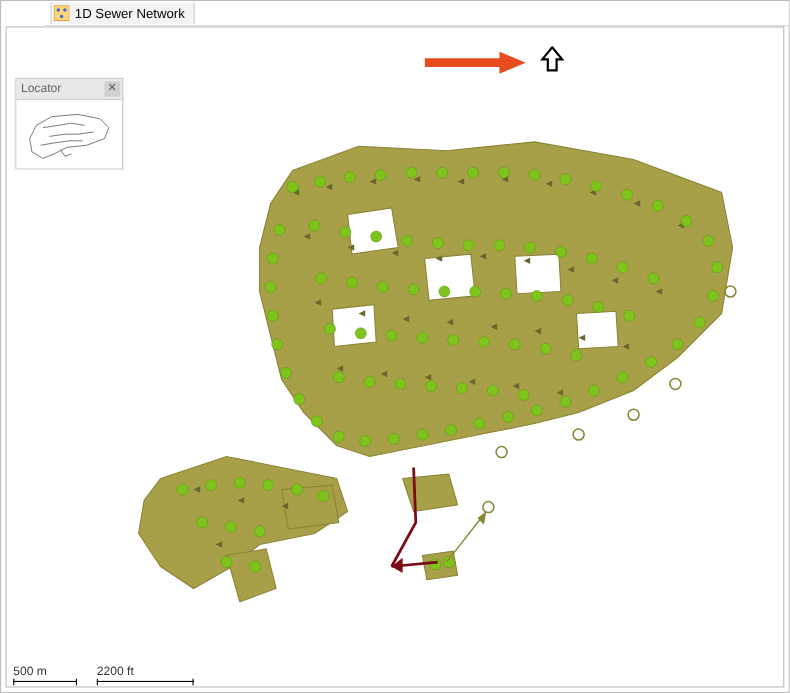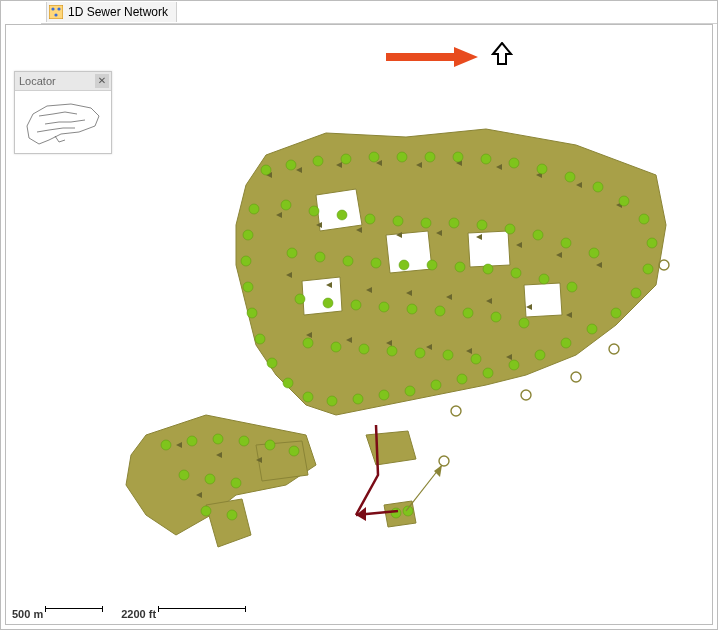--- a/index.html
+++ b/index.html
@@ -133,23 +133,22 @@
     bottom: 4px;
     left: 6px;
     display: flex;
     gap: 18px;
     align-items: flex-end;
     font-size: 11px;
     color: #333;
   }
   .scale-block {
     display: flex;
-    flex-direction: row;
+    flex-direction: column;
     gap: 2px;
-    font-weight: bold;
   }
   .scale-line {
     height: 0;
     border-top: 1px solid #000;
     position: relative;
   }
   .scale1 { width: 58px; }
   .scale2 { width: 88px; }
   .scale-line::before, .scale-line::after {
     content:"";

